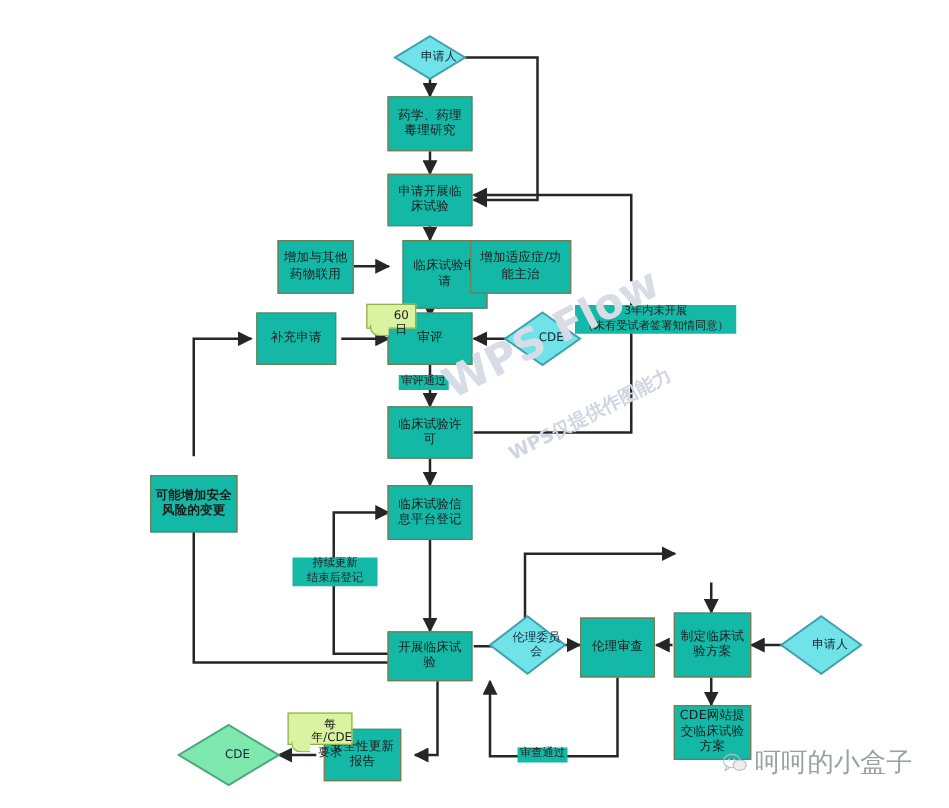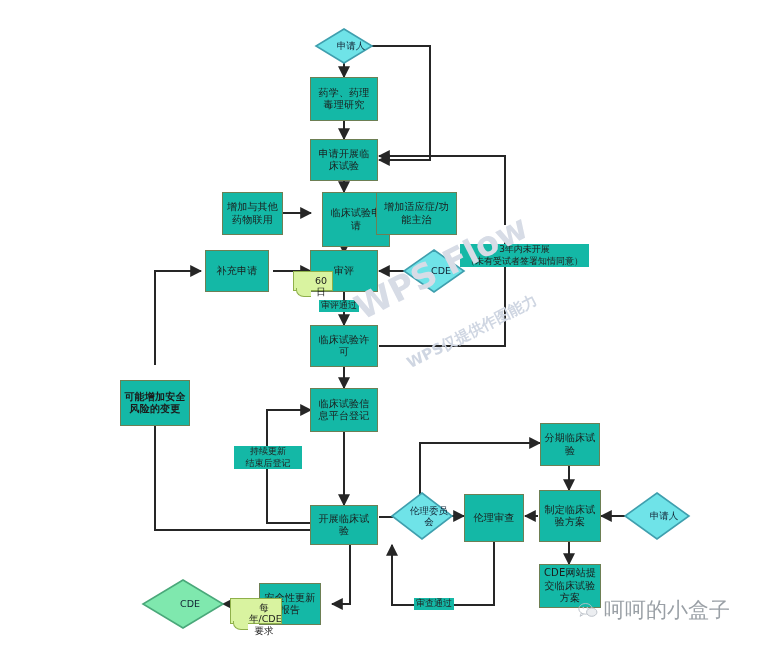--- a/index.html
+++ b/index.html
@@ -65,21 +65,20 @@
     position: absolute;
     box-sizing: border-box;
     background: #d9f3a0;
     border: 1.2px solid #8fb04a;
     font-size: 9.5px;
     color: #1b1b1b;
     text-align: center;
     line-height: 1.2;
     padding: 3px 2px 5px 18px;
     z-index: 4;
-    margin-top: 28px;
   }
   .note:after {
     content: "";
     position: absolute;
     left: 2px;
     bottom: -7px;
     width: 14px;
     height: 8px;
     background: #d9f3a0;
     border-left: 1.2px solid #8fb04a;
@@ -249,23 +248,20 @@
   </div>
 
   <div class="node-box" style="left:310px; top:388px; width:68px; height:44px;">
     <span>临床试验信息平台登记</span>
   </div>
 
   <div class="node-box" style="left:310px; top:505px; width:68px; height:40px;">
     <span>开展临床试验</span>
   </div>
 
-  <div class="node-box" style="left:540px; top:423px; width:60px; height:43px;">
-    <span>分期临床试验</span>
-  </div>
 
   <div class="node-box" style="left:464px; top:494px; width:60px; height:48px;">
     <span>伦理审查</span>
   </div>
 
   <div class="node-box" style="left:539px; top:490px; width:62px; height:52px;">
     <span>制定临床试验方案</span>
   </div>
 
   <div class="node-box" style="left:539px; top:564px; width:62px; height:44px;">

